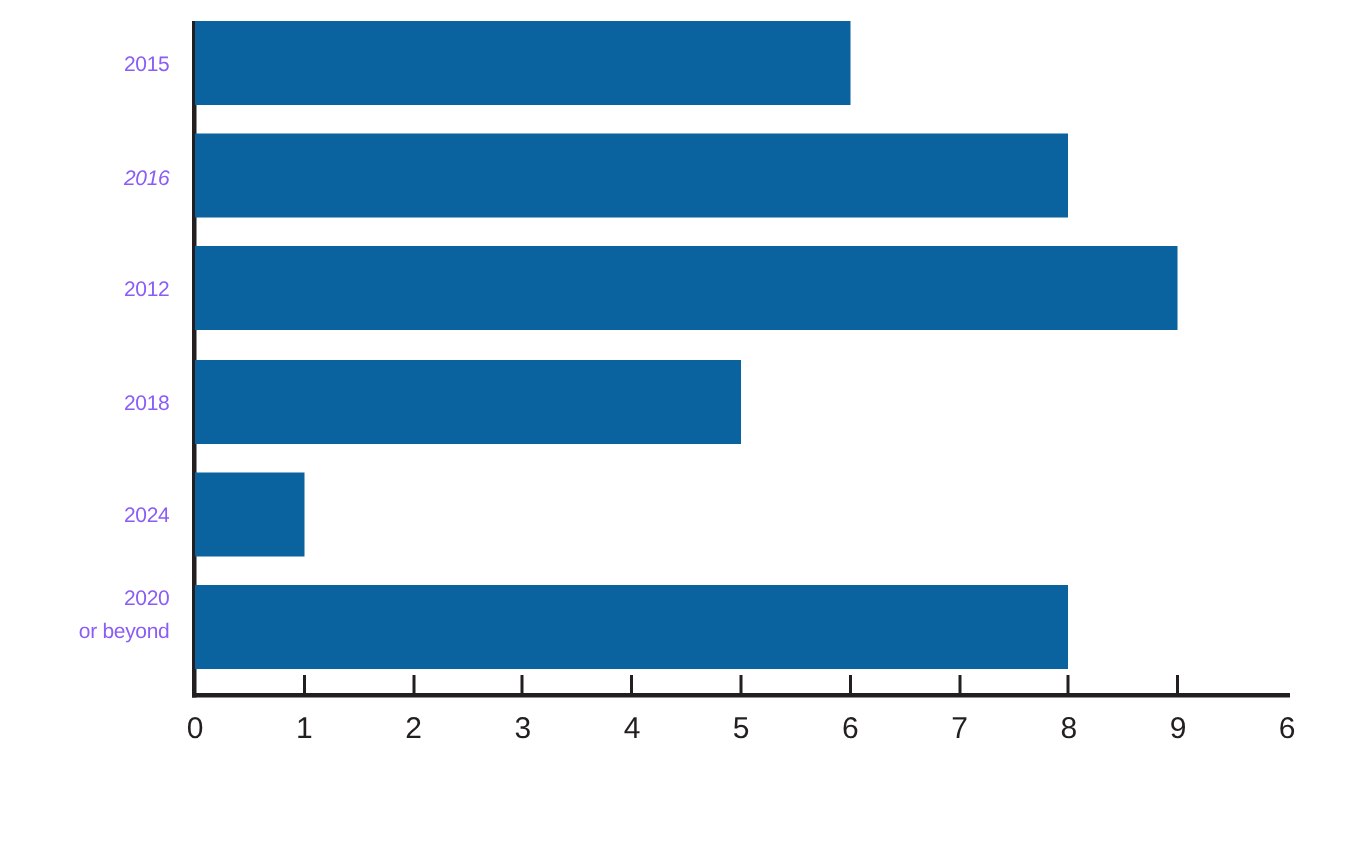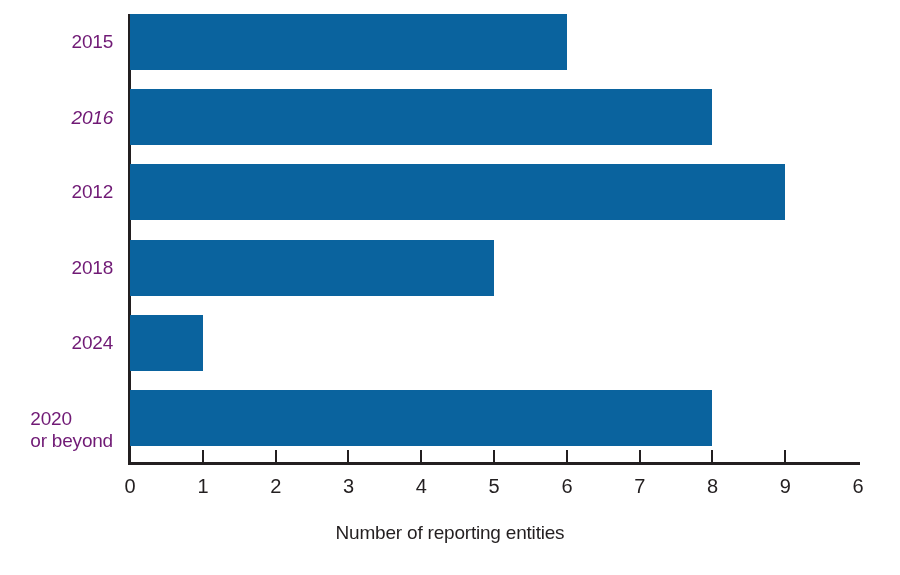--- a/index.html
+++ b/index.html
@@ -66,23 +66,24 @@
     top: 0;
     height: 100%;
     background: #0a639e;
     box-sizing: border-box;
   }
 
   
   .cat-label {
     position: absolute;
     right: 787px;       
-    font-size: 19px;
+    text-align: right;
+    font-size: 14px;
     line-height: 22px;
-    color: #701a75;
+    color: #8b5cf6;
     white-space: pre-line;
     letter-spacing: -0.2px;
   }
 
   
   .tick {
     position: absolute;
     width: 2px;
     height: 12px;
     background: #231f20;
@@ -138,21 +139,21 @@
       <div class="bar-row" style="top: 376px; width: 728px;">
         <div class="bar" title="2020 or beyond: 8" style="width: 582.4px; background: rgb(10, 99, 158);"></div>
       </div>
     </div>
   <div id="category-labels">
       <div class="cat-label" style="top: 31px;">2015</div>
       <div class="cat-label" style="top: 107px; font-style: italic;">2016</div>
       <div class="cat-label" style="top: 181.4px;">2012</div>
       <div class="cat-label" style="top: 256.6px;">2018</div>
       <div class="cat-label" style="top: 331.8px;">2024</div>
-      <div class="cat-label" style="top: 408px;">2020
+      <div class="cat-label" style="top: 387px;">2020
 or beyond</div>
     </div>
 
   <div id="x-axis-spine"></div>
 
   <div id="x-ticks">
       <div class="tick-label" style="left: 130px;">0</div>
       <div class="tick" style="left: 201.8px;"></div>
       <div class="tick-label" style="left: 202.8px;">1</div>
       <div class="tick" style="left: 274.6px;"></div>
@@ -167,15 +168,14 @@
       <div class="tick-label" style="left: 566.8px;">6</div>
       <div class="tick" style="left: 638.6px;"></div>
       <div class="tick-label" style="left: 639.6px;">7</div>
       <div class="tick" style="left: 711.4px;"></div>
       <div class="tick-label" style="left: 712.4px;">8</div>
       <div class="tick" style="left: 784.2px;"></div>
       <div class="tick-label" style="left: 785.2px;">9</div>
       <div class="tick-label" style="left: 858px;">6</div>
     </div>
 
-  <div id="x-axis-title">Number of reporting entities</div>
 
 </div>
 
 </body></html>

